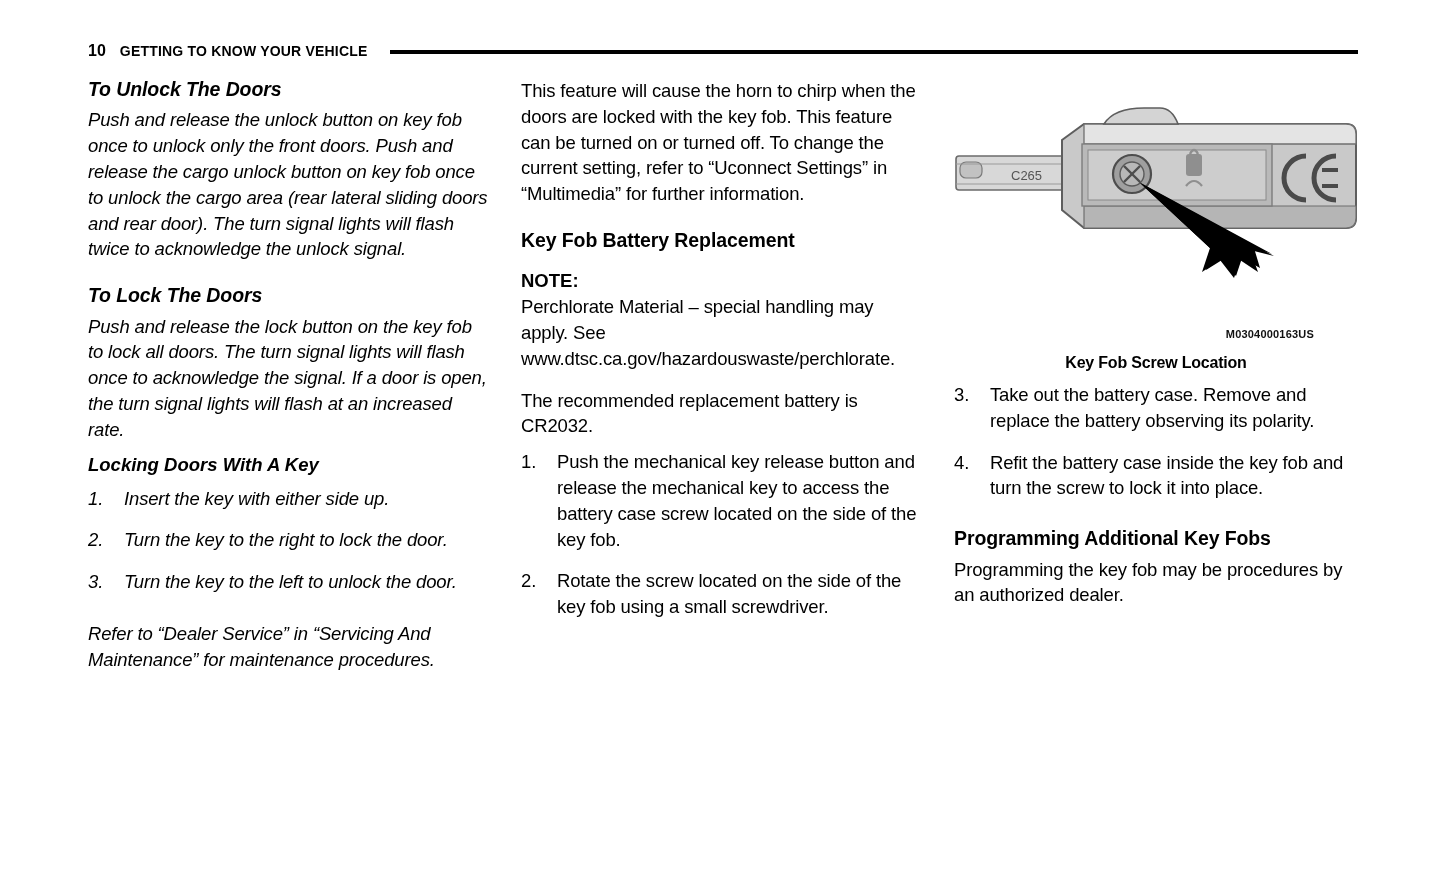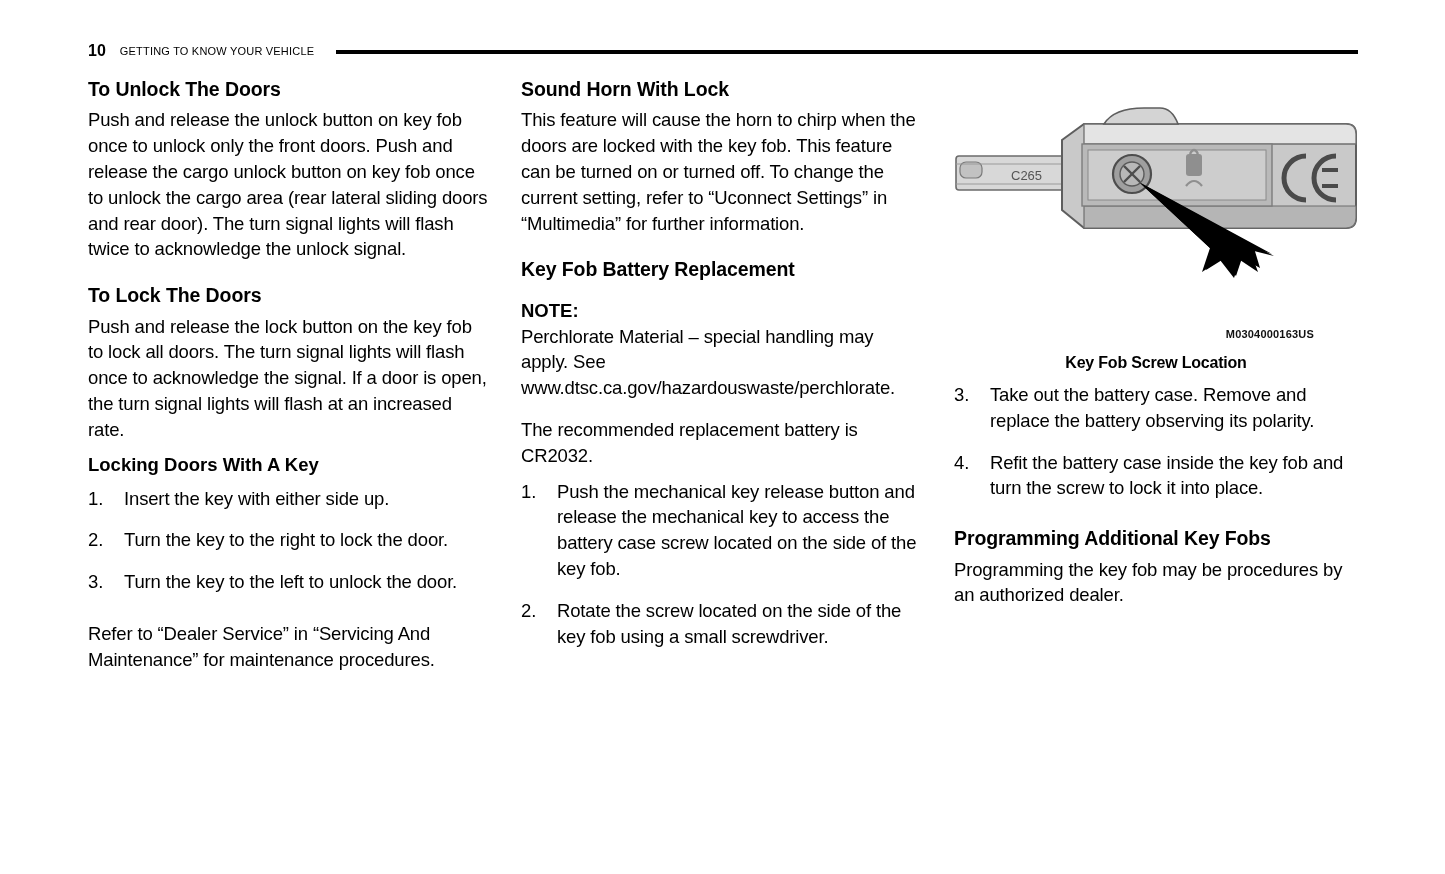--- a/index.html
+++ b/index.html
@@ -32,40 +32,40 @@
     align-items: center;
   }
   .header-pagenum {
     font-size: 16px;
     font-weight: bold;
     letter-spacing: 0px;
     margin-right: 14px;
     line-height: 1;
   }
   .header-title {
-    font-size: 11px;
-    font-weight: normal;
+    font-size: 14px;
+    font-weight: bold;
     letter-spacing: 0.2px;
     white-space: nowrap;
     line-height: 1;
   }
   .header-rule {
     flex: 1;
     height: 4px;
     background: #000000;
     margin-left: 22px;
     margin-top: 2px;
   }
 
   
   .col {
     position: absolute;
     top: 78px;
   }
-  .col-1 { left: 88px;  width: 400px; }
+  .col-1 { left: 88px;  width: 400px; font-style: italic; }
   .col-2 { left: 521px; width: 400px; }
   .col-3 { left: 954px; width: 404px; }
 
   h2.sec {
     font-size: 19.5px;
     font-weight: bold;
     margin: 0 0 6px 0;
     line-height: 1.2;
     letter-spacing: -0.1px;
   }
@@ -178,21 +178,20 @@
         <span>Turn the key to the left to unlock the door.</span>
       </li>
     </ol>
 
     <div class="spacer-sm"></div>
 
     <p class="body">Refer to “Dealer Service” in “Servicing And Maintenance” for maintenance procedures.</p>
   </div>
 
   <div class="col col-2">
-    <h2 class="sec">Sound Horn With Lock</h2>
     <p class="body">This feature will cause the horn to chirp when the doors are locked with the key fob. This feature can be turned on or turned off. To change the current setting, refer to “Uconnect Settings” in “Multimedia” for further information.</p>
 
     <div class="spacer-lg"></div>
 
     <h2 class="sec">Key Fob Battery Replacement</h2>
 
     <div class="spacer-sm"></div>
 
     <p class="note-label">NOTE:</p>
     <p class="body">Perchlorate Material – special handling may apply. See www.dtsc.ca.gov/hazardouswaste/perchlorate.</p>

